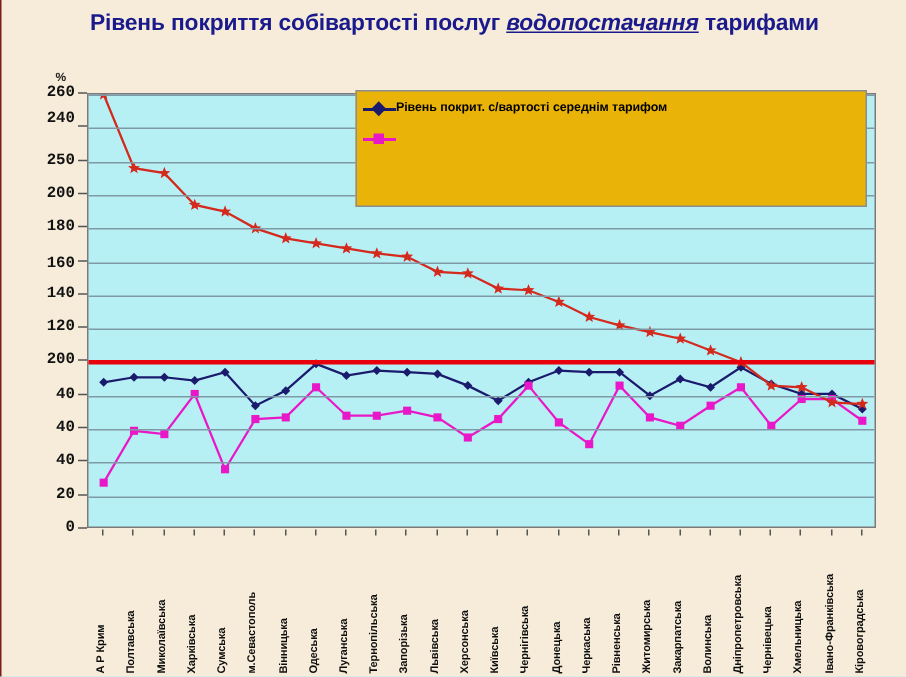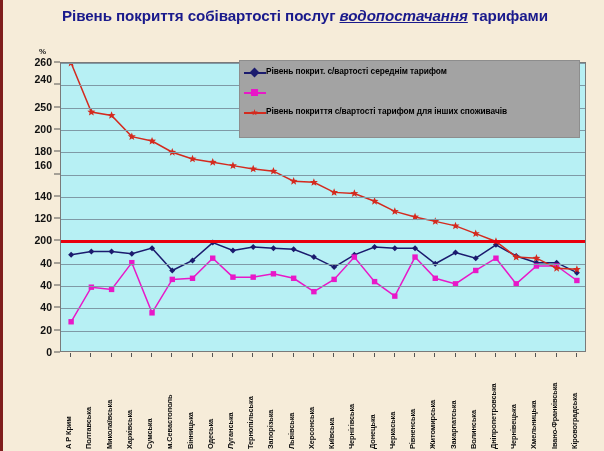--- a/index.html
+++ b/index.html
@@ -5,21 +5,21 @@
   html,body{margin:0;padding:0;}
   body{
     width:604px;height:451px;
     background:#f6ecd9;
     font-family:"Liberation Sans", sans-serif;
     overflow:hidden;
     position:relative;
   }
   #frame{
     position:absolute;inset:0;
-    border-left:3px solid #7f1d1d;
+    border-left:1px solid #7f1d1d;
     box-sizing:border-box;
   }
   
   #title{
     position:absolute;left:14px;top:6px;width:576px;
     text-align:center;
     color:#1a1a8c;
     font-size:15.2px;
     font-weight:bold;
     line-height:19px;
@@ -46,20 +46,21 @@
   
   #yaxis{
     position:absolute;left:0px;top:56px;width:57px;height:300px;
   }
   .ytick{
     position:absolute;right:8px;
     color:#111;font-size:10.5px;font-weight:bold;
     transform:translateY(-50%);
     text-align:right;
     white-space:nowrap;
+    font-family:Liberation Mono, monospace;
   }
   .ytickmark{
     position:absolute;right:0px;width:6px;height:1px;background:#555;
     transform:translateY(-50%);
   }
   #pct{
     position:absolute;left:36px;top:47px;
     font-size:8px;color:#222;font-weight:bold;
   }
   
@@ -76,21 +77,21 @@
     color:#0d0d0d;
     white-space:nowrap;
     letter-spacing:-0.1px;
   }
   .xtickmark{
     position:absolute;top:0;width:1px;height:4px;background:#555;
   }
   
   #legend{
     position:absolute;left:236px;top:60px;width:341px;height:78px;
-    background:#a3a3a3;
+    background:#eab308;
     border:1px solid #8d8d8d;
     box-sizing:border-box;
     padding:5px 4px 1px 4px;
   }
   .legrow{
     position:relative;
     display:flex;align-items:flex-start;
     margin-bottom:7px;
     min-height:13px;
   }
@@ -136,21 +137,21 @@
       <div class="ytick" style="top: 229.077px;">40</div>
       <div class="ytickmark" style="top: 229.077px;"></div>
       <div class="ytick" style="top: 206.769px;">40</div>
       <div class="ytickmark" style="top: 206.769px;"></div>
       <div class="ytick" style="top: 184.462px;">200</div>
       <div class="ytickmark" style="top: 184.462px;"></div>
       <div class="ytick" style="top: 162.154px;">120</div>
       <div class="ytickmark" style="top: 162.154px;"></div>
       <div class="ytick" style="top: 139.846px;">140</div>
       <div class="ytickmark" style="top: 139.846px;"></div>
-      <div class="ytick" style="top: 109px;">160</div>
+      <div class="ytick" style="top: 120px;">160</div>
       <div class="ytickmark" style="top: 117.538px;"></div>
       <div class="ytick" style="top: 95.2308px;">180</div>
       <div class="ytickmark" style="top: 95.2308px;"></div>
       <div class="ytick" style="top: 72.9231px;">200</div>
       <div class="ytickmark" style="top: 72.9231px;"></div>
       <div class="ytick" style="top: 50.6154px;">250</div>
       <div class="ytickmark" style="top: 50.6154px;"></div>
       <div class="ytick" style="top: 23px;">240</div>
       <div class="ytickmark" style="top: 28.3077px;"></div>
       <div class="ytick" style="top: 6px;">260</div>
@@ -325,22 +326,15 @@
           <div class="lsym m-diamond" style="background: rgb(27, 27, 110);"></div>
         </div>
         <div class="legtext">Рівень покрит. с/вартості середнім тарифом</div>
       </div>
       <div class="legrow">
         <div class="legmark">
           <div class="lline" style="background: rgb(232, 24, 200);"></div>
           <div class="lsym m-square" style="background: rgb(232, 24, 200);"></div>
         </div>
       </div>
-      <div class="legrow">
-        <div class="legmark">
-          <div class="lline" style="background: rgb(212, 42, 30);"></div>
-          <div class="lsym m-star" style="background: rgb(212, 42, 30);"></div>
-        </div>
-        <div class="legtext">Рівень покриття с/вартості тарифом для інших споживачів</div>
-      </div>
     </div>
 
 </div>
 
 </body></html>

